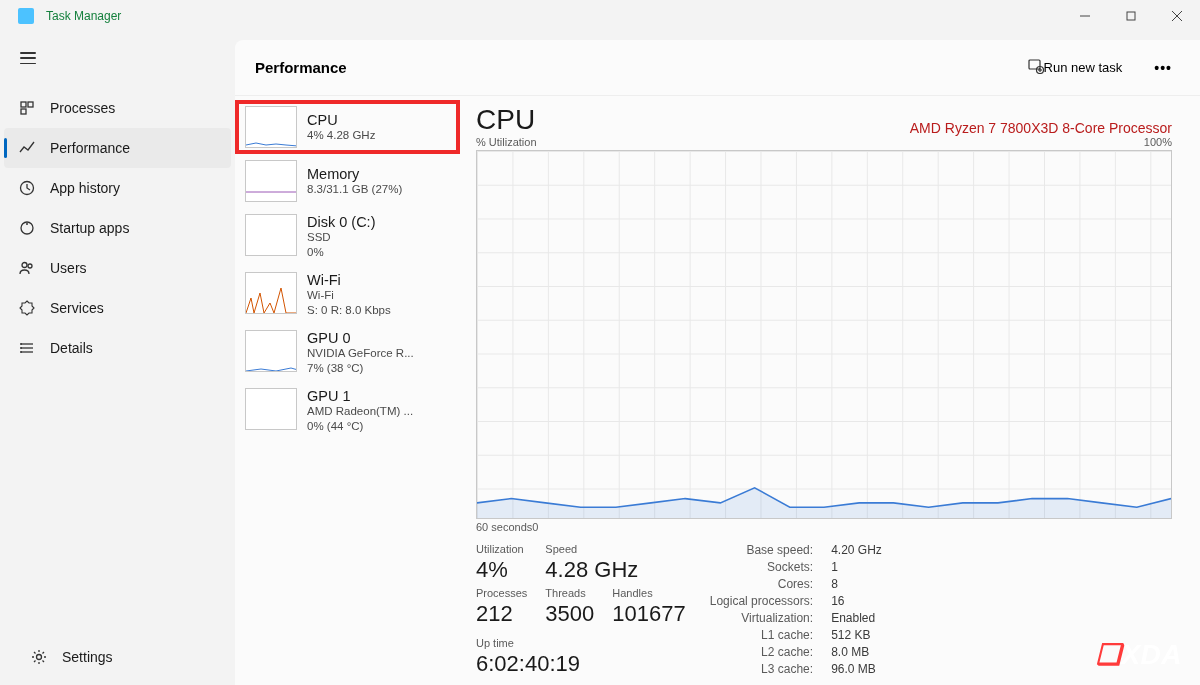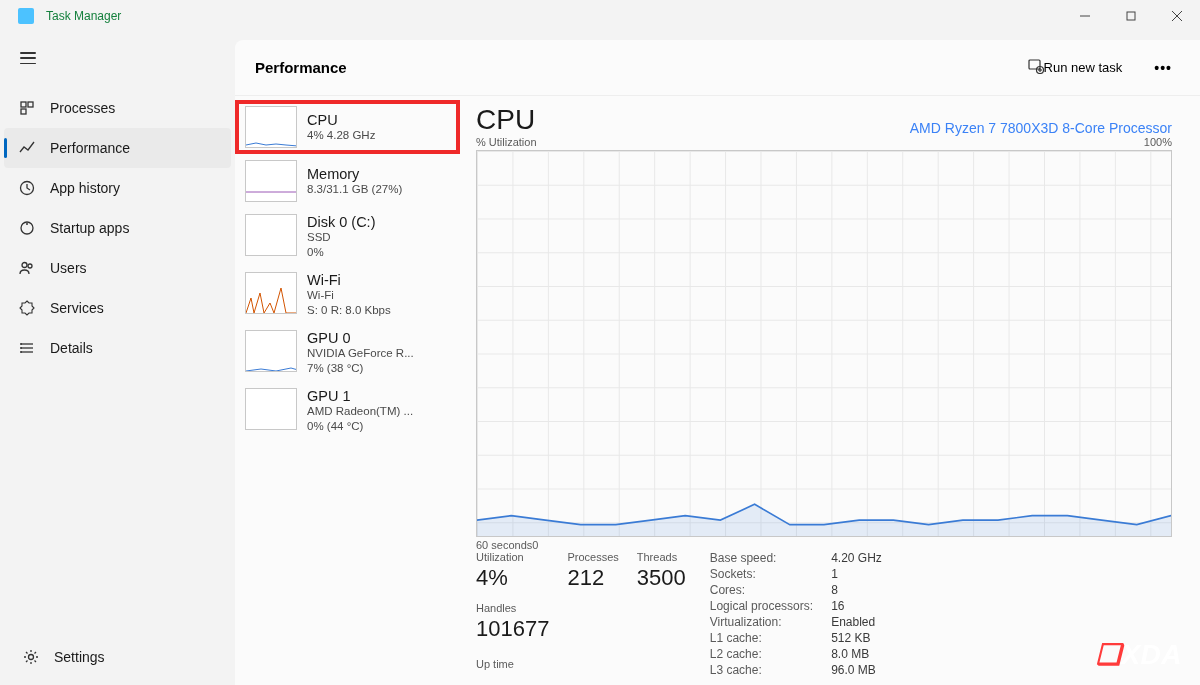--- a/index.html
+++ b/index.html
@@ -17,21 +17,21 @@
     .sidebar { width: 235px; background: #f3f3f3; padding-top: 8px; }
     .hamburger { width: 40px; height: 36px; margin: 0 0 12px 8px; display: flex; align-items: center; justify-content: center; border-radius: 4px; }
     .hamburger-lines { width: 16px; height: 12px; display: flex; flex-direction: column; justify-content: space-between; }
     .hamburger-lines span { height: 1.5px; background: #333; border-radius: 1px; }
     
     .nav-item { height: 40px; display: flex; align-items: center; padding-left: 14px; gap: 14px; font-size: 14px; color: #1a1a1a; cursor: default; border-radius: 4px; margin: 0 4px; position: relative; }
     .nav-item.active { background: #eaeaea; }
     .nav-item.active::before { content: ""; position: absolute; left: 0; top: 10px; bottom: 10px; width: 3px; background: #0067c0; border-radius: 2px; }
     .nav-icon { width: 18px; height: 18px; display: flex; align-items: center; justify-content: center; color: #333; }
     
-    .settings-item { position: absolute; bottom: 8px; left: 4px; width: 227px; }
+    .settings-item { position: absolute; bottom: 8px; left: 12px; width: 227px; }
     
     .main { flex: 1; background: #fbfbfb; border-radius: 8px 0 0 0; margin-top: 8px; display: flex; flex-direction: column; }
     
     .main-header { height: 56px; display: flex; align-items: center; padding: 0 20px 0 20px; border-bottom: 1px solid #eee; }
     .main-header-title { font-size: 15px; font-weight: 600; }
     .header-actions { margin-left: auto; display: flex; align-items: center; gap: 12px; }
     .run-task-btn { display: flex; align-items: center; font-size: 13px; padding: 6px 12px; border-radius: 4px; }
     .more-btn { font-size: 14px; font-weight: bold; letter-spacing: 1px; padding: 8px; }
     
     .main-content { flex: 1; display: flex; overflow: hidden; }
@@ -40,38 +40,38 @@
     .perf-item { display: flex; gap: 10px; padding: 6px 10px 6px 10px; position: relative; }
     .perf-item.highlighted { outline: 4px solid #ef2929; outline-offset: -4px; }
     .perf-thumb { width: 52px; height: 42px; background: #fff; border: 1px solid #c8c8c8; position: relative; overflow: hidden; }
     .perf-info { display: flex; flex-direction: column; justify-content: center; }
     .perf-name { font-size: 14.5px; color: #1a1a1a; }
     .perf-sub { font-size: 11.5px; color: #4a4a4a; line-height: 1.3; }
     
     .main-panel { flex: 1; padding: 8px 28px 8px 16px; display: flex; flex-direction: column; }
     .panel-header { display: flex; justify-content: space-between; align-items: flex-end; }
     .panel-title { font-size: 28px; font-weight: 400; color: #1a1a1a; }
-    .panel-subtitle { font-size: 14px; color: #3b82f6; }
+    .panel-subtitle { font-size: 14px; color: #b91c1c; }
     
     .chart-labels { display: flex; justify-content: space-between; font-size: 11px; color: #5a5a5a; margin-top: 0; }
     
     .chart { flex: 1; border: 1px solid #c8c8c8; margin-top: 2px; position: relative; background: linear-gradient(to right, #e8e8e8 1px, transparent 1px), linear-gradient(to bottom, #e8e8e8 1px, transparent 1px); background-size: 35.45px 33.75px; min-height: 300px; }
     .chart svg { position: absolute; bottom: 0; left: 0; width: 100%; height: 100%; }
     
     .chart-bottom-labels { display: flex; justify-content: flex-start; font-size: 11px; color: #5a5a5a; margin-top: 2px; }
     
-    .stats-row { display: flex; gap: 16px; }
+    .stats-row { display: flex; margin-top: 10px; gap: 16px; }
     .stats-left { display: grid; grid-template-columns: auto auto auto; gap: 4px 18px; }
     .stat-block { display: flex; flex-direction: column; }
     .stat-label { font-size: 11px; color: #5a5a5a; }
     .stat-value-big { font-size: 22px; color: #1a1a1a; margin-top: 2px; }
     .stat-block.wide { grid-column: span 3; margin-top: 6px; }
     
     .stats-right { display: grid; grid-template-columns: auto auto; gap: 2px 18px; font-size: 12px; color: #3a3a3a; margin-left: 8px; }
-    .stats-right .k { color: #5a5a5a; }
+    .stats-right .k { color: #5a5a5a; text-align: right; }
     
     .watermark { position: absolute; right: 18px; bottom: 14px; font-size: 28px; font-weight: 700; letter-spacing: 0.5px; color: #fff; font-style: italic; }
     .watermark .bracket { color: #ff3b3b; }
   </style>
 </head>
 <body>
 
 <div class="titlebar">
   <div class="titlebar-icon"></div>
   <div class="titlebar-title">Task Manager</div>
@@ -278,34 +278,39 @@
           <span>60 seconds</span>
           <span>0</span>
         </div>
 
         <div class="stats-row">
           <div class="stats-left">
             <div class="stat-block">
               <span class="stat-label">Utilization</span>
               <span class="stat-value-big">4%</span>
             </div>
+            <div class="stat-block" style="grid-column: span 2;">
+              <span class="stat-label">Speed</span>
+              <span class="stat-value-big">4.28 GHz</span>
+            </div>
             <div class="stat-block">
               <span class="stat-label">Processes</span>
               <span class="stat-value-big">212</span>
             </div>
             <div class="stat-block">
               <span class="stat-label">Threads</span>
               <span class="stat-value-big">3500</span>
             </div>
             <div class="stat-block">
               <span class="stat-label">Handles</span>
               <span class="stat-value-big">101677</span>
             </div>
             <div class="stat-block wide">
               <span class="stat-label">Up time</span>
+              <span class="stat-value-big">6:02:40:19</span>
             </div>
           </div>
           <div class="stats-right">
             <span class="k">Base speed:</span>
               <span>4.20 GHz</span>
             <span class="k">Sockets:</span>
               <span>1</span>
             <span class="k">Cores:</span>
               <span>8</span>
             <span class="k">Logical processors:</span>

